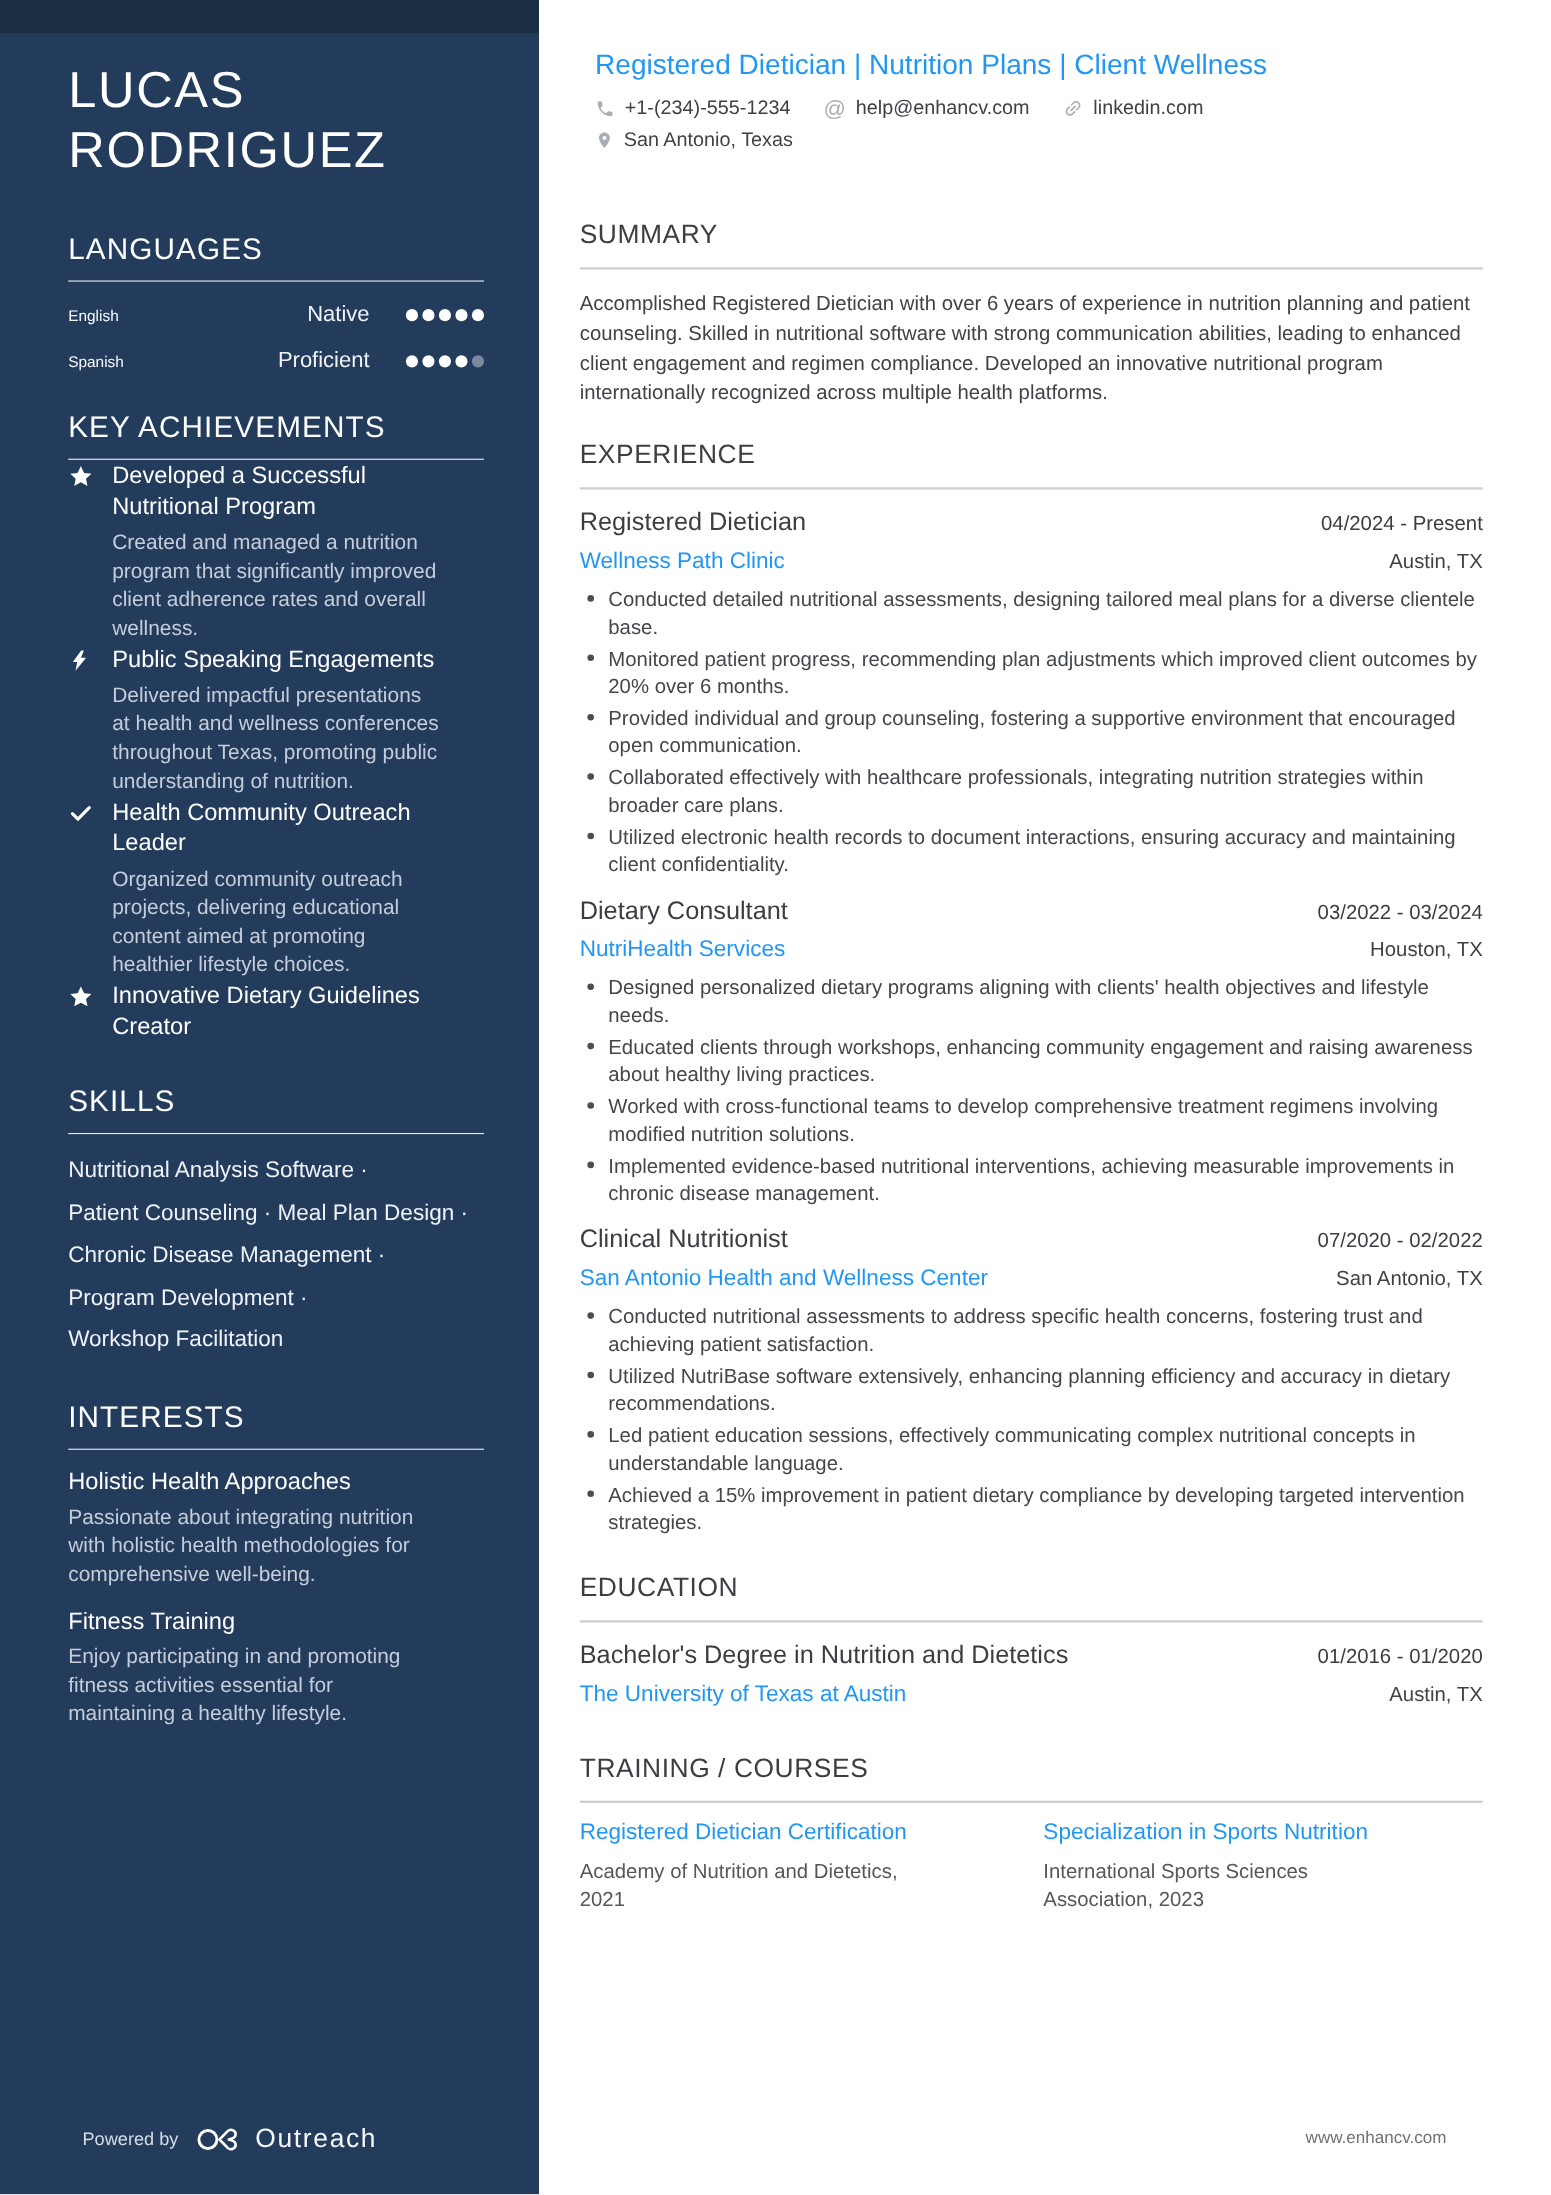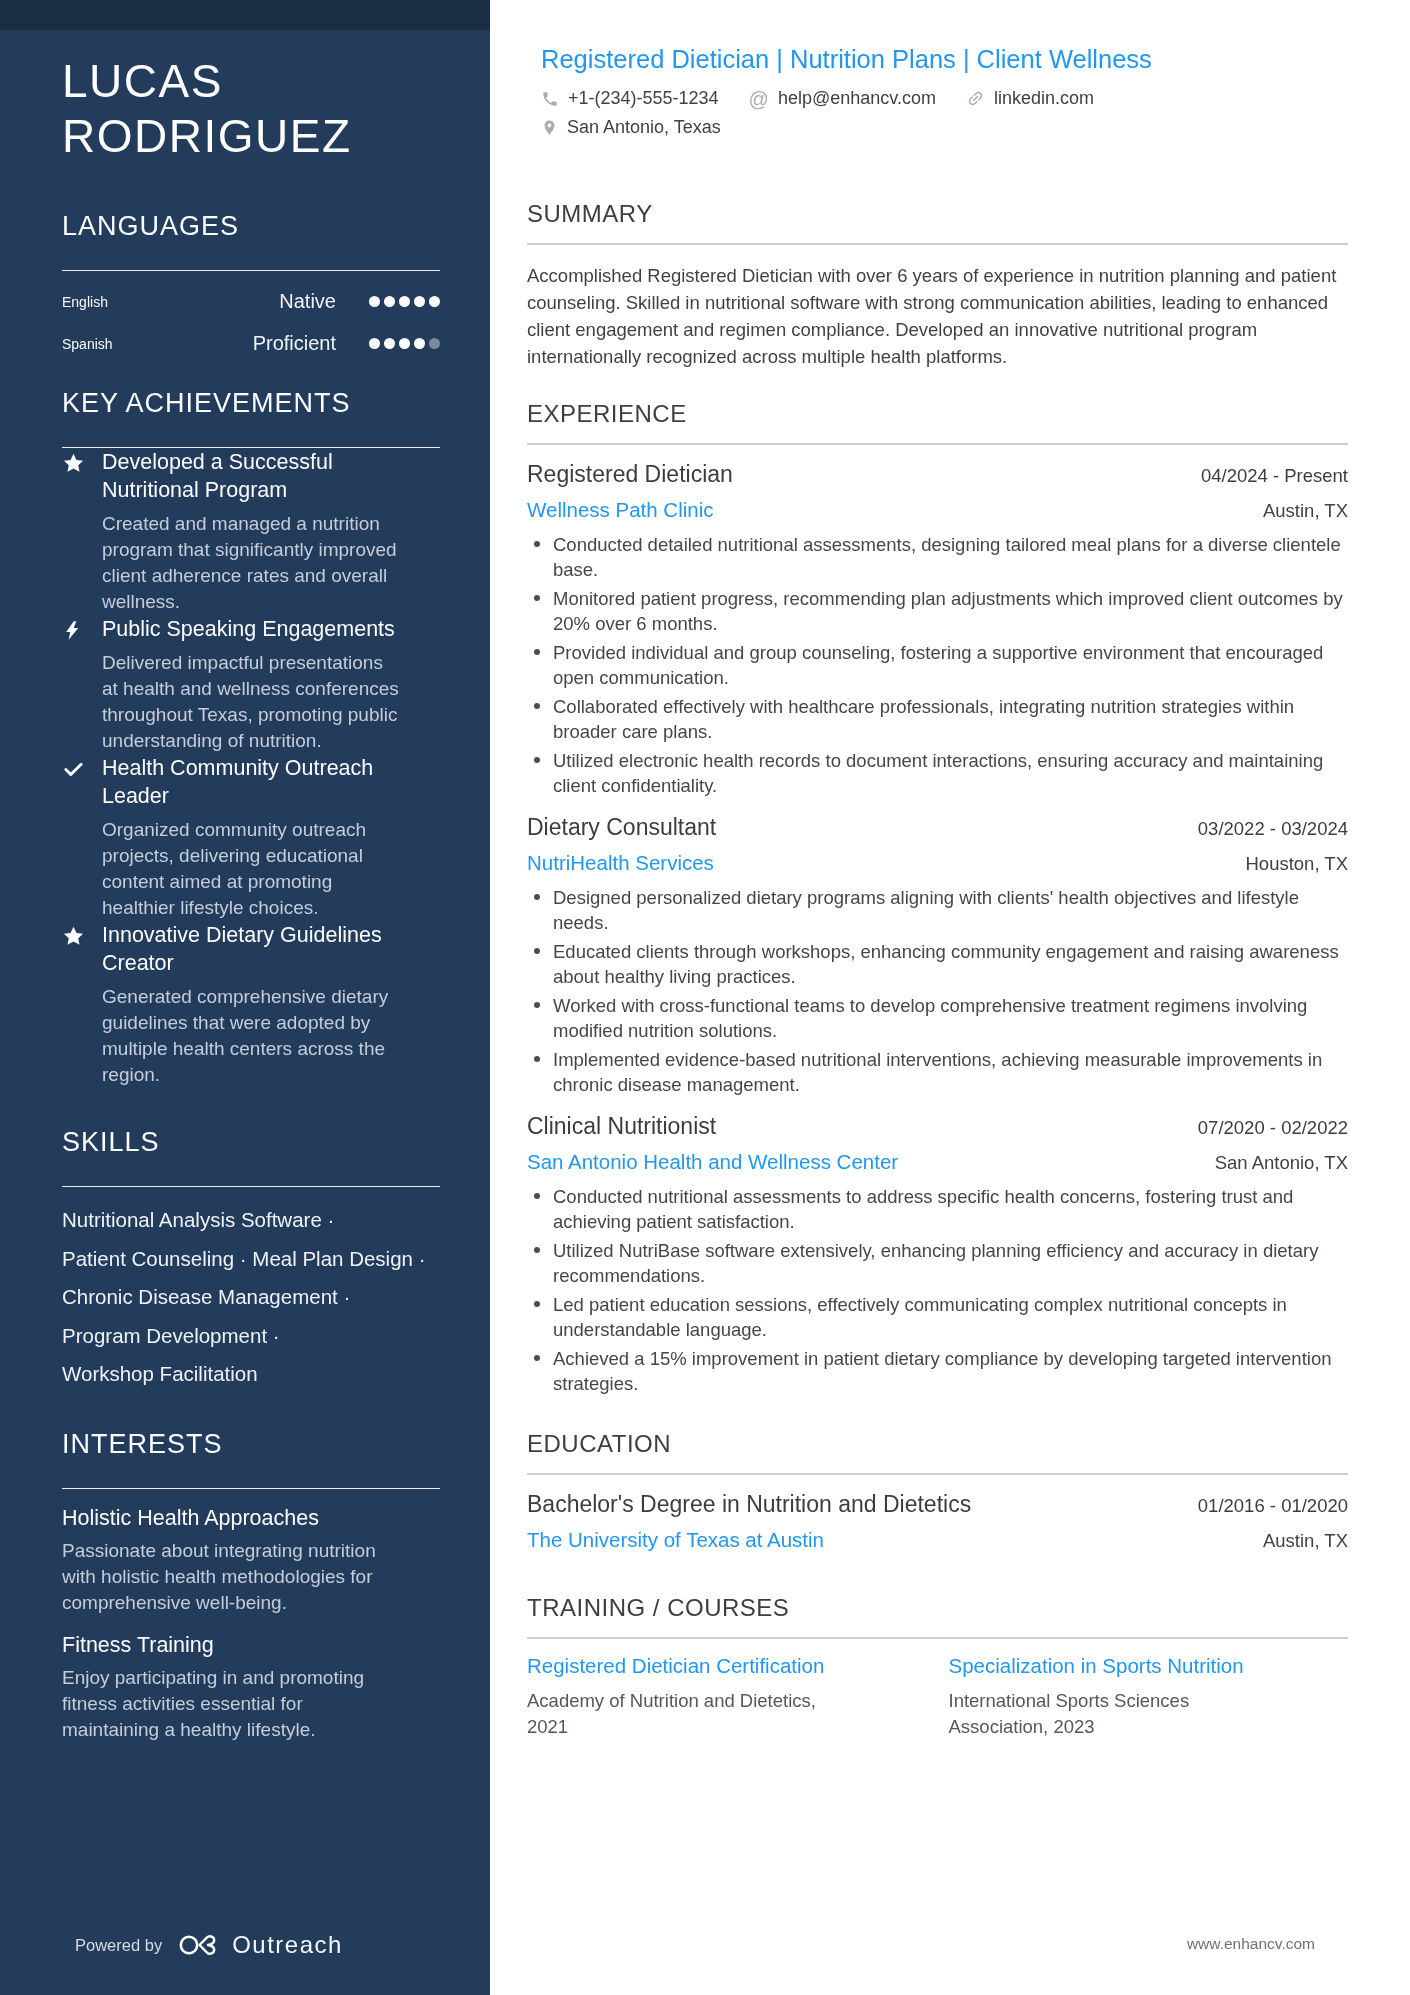--- a/index.html
+++ b/index.html
@@ -15,21 +15,21 @@
   html,body{margin:0;padding:0;background:#fff;}
   .page{position:relative;width:1410px;height:1995px;background:#fff;overflow:hidden;
         font-family:"Liberation Sans",sans-serif;-webkit-font-smoothing:antialiased;}
 
   
   .sidebar{position:absolute;top:0;left:0;width:490px;height:100%;background:var(--side-bg);
            box-sizing:border-box;padding:30px 50px 0 62px;color:#fff;}
   .top-strip{position:absolute;top:0;left:0;width:100%;height:30px;background:var(--side-strip);}
   .name{margin-top:24px;font-size:46px;line-height:55px;font-weight:400;letter-spacing:1.5px;color:#FFFFFF;}
   .side-title{font-size:27px;line-height:28px;font-weight:400;letter-spacing:1px;color:#FCFDFE;
-              padding-bottom:30px;border-bottom:1.5px solid #EAEEF3;}
+              padding-bottom:15px;border-bottom:1.5px solid #EAEEF3;}
   .mt-lang{margin-top:48px;} .mt-ach{margin-top:34px;} .mt-skills{margin-top:40px;} .mt-int{margin-top:36px;}
 
   .lang-row{display:flex;align-items:center;margin-top:19px;}
   .lang-name{flex:1;font-size:14px;color:#F7F9FB;}
   .lang-level{font-size:20px;color:#F0F3F8;}
   .dots{display:flex;gap:4px;margin-left:33px;}
   .dot{width:11px;height:11px;border-radius:50%;background:#fff;}
   .dot.dim{background:rgba(255,255,255,.4);}
 
   .ach-item{display:flex;}
@@ -169,21 +169,20 @@
   </div>
         <div class="ach-item">
     <span class="ach-icon">
       <svg width="23" height="23" viewBox="0 0 24 24" fill="#FFFFFF">
               <path d="M12 1.8l3.1 6.55 6.9.78-5.1 4.7 1.4 6.8L12 17.2l-6.3 3.43 1.4-6.8L2 9.13l6.9-.78z"></path>
             </svg>
 
     </span>
     <span class="ach-body">
       <div class="ach-title">Innovative Dietary Guidelines Creator</div>
-      <div class="ach-text">Generated comprehensive dietary guidelines that were adopted by multiple health centers across the region.</div>
     </span>
   </div>
       </div>
 
     <div class="side-title mt-skills">SKILLS</div>
     <div id="skills" class="skills-list">
         <div class="skill-line">Nutritional Analysis Software ·</div>
         <div class="skill-line">Patient Counseling · Meal Plan Design ·</div>
         <div class="skill-line">Chronic Disease Management ·</div>
         <div class="skill-line">Program Development ·</div>

